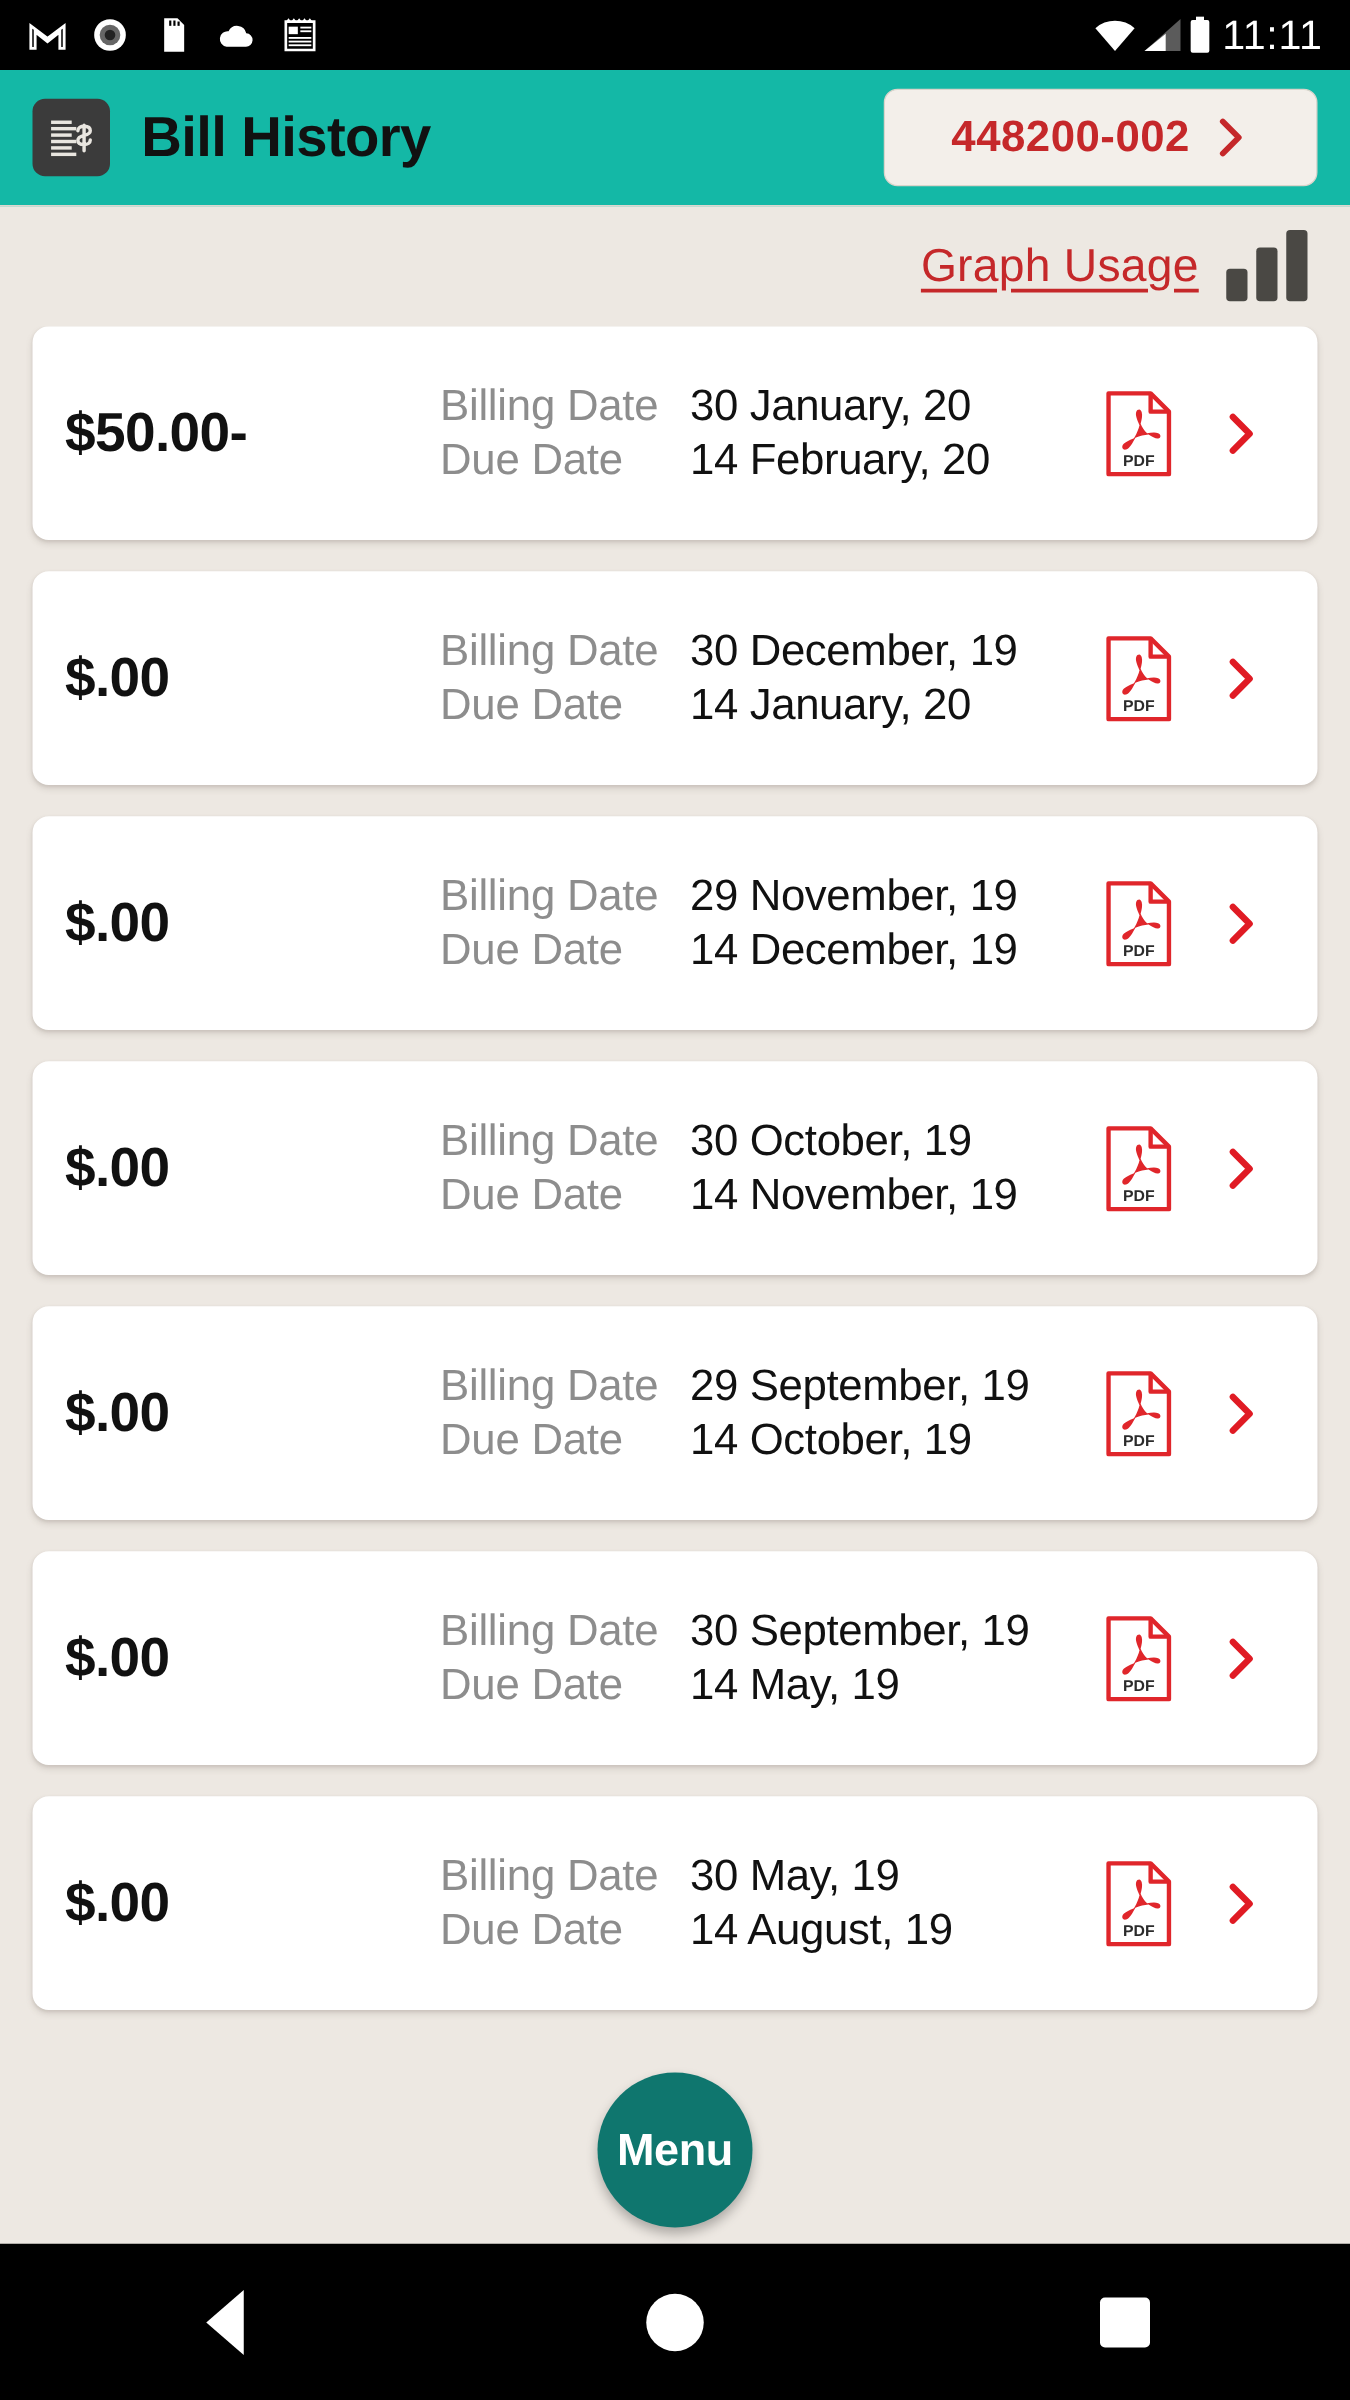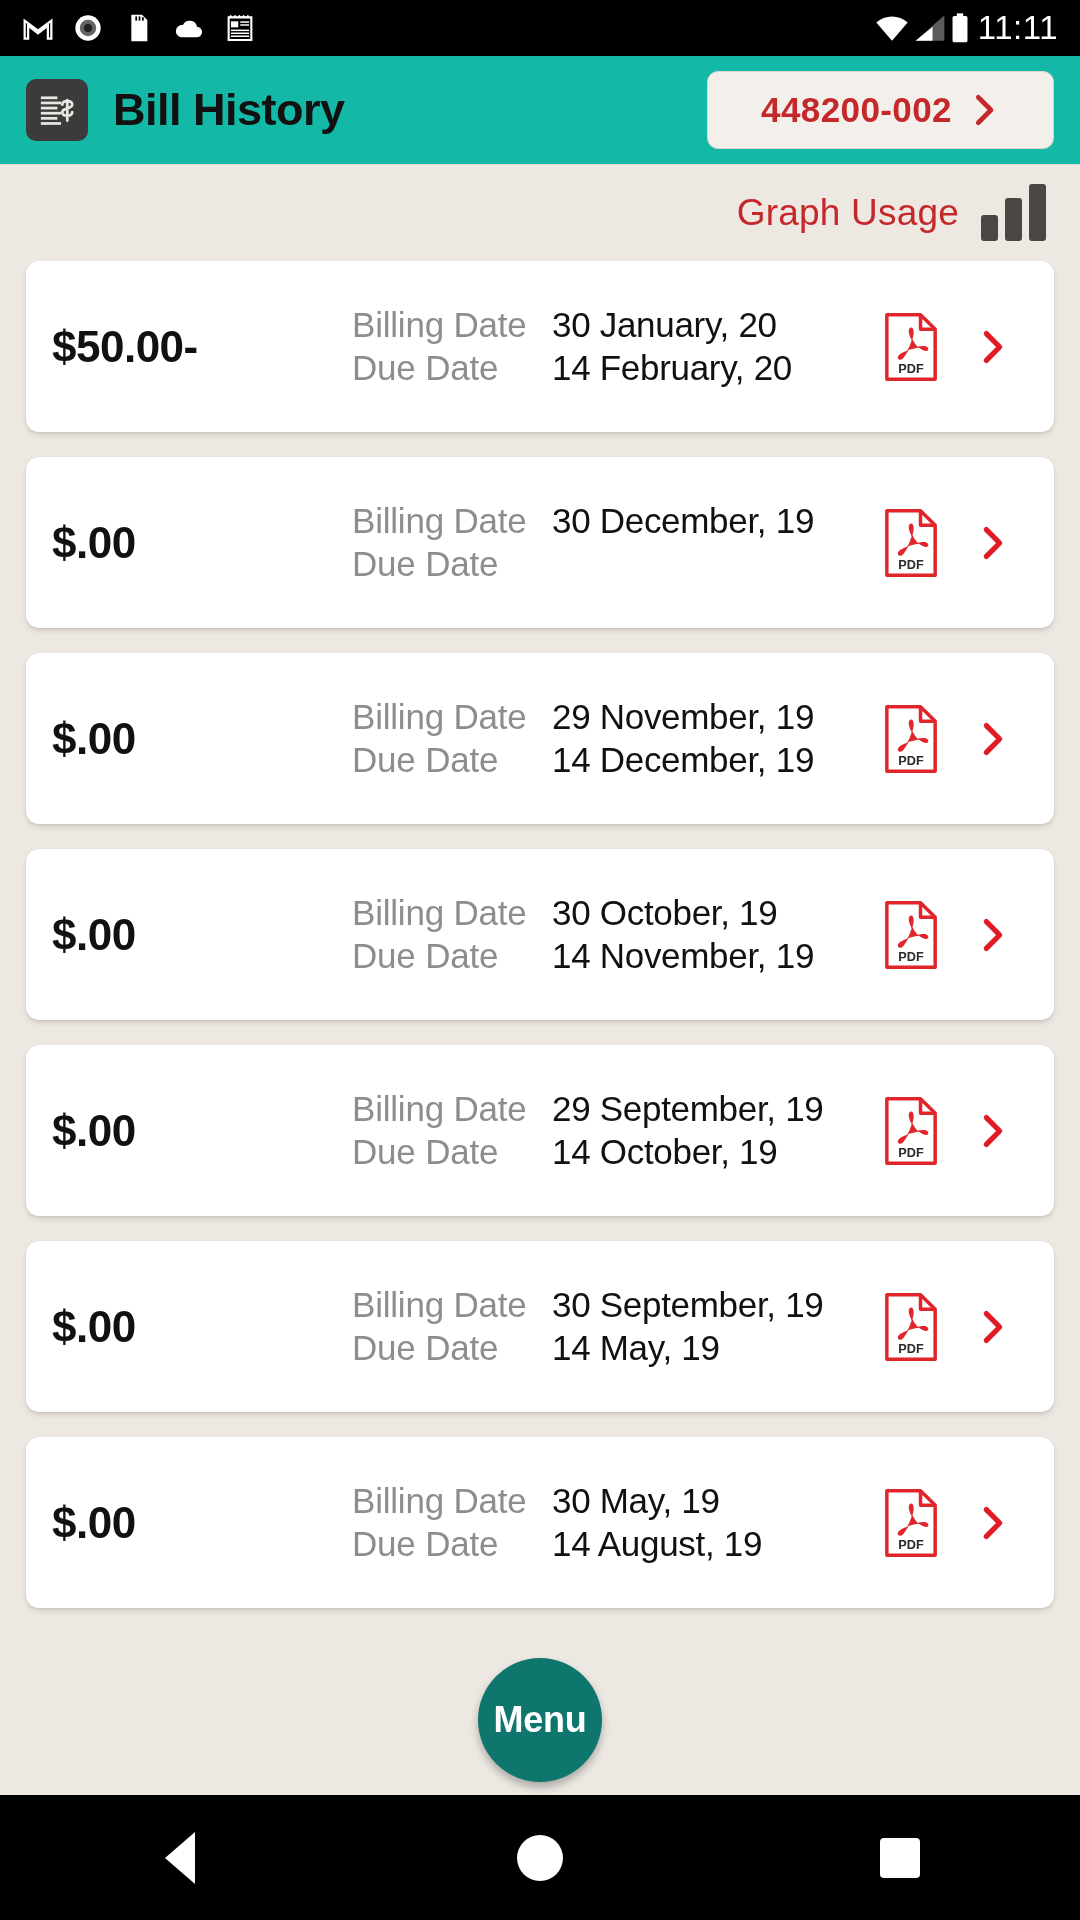--- a/index.html
+++ b/index.html
@@ -45,21 +45,21 @@
     padding:0 26px;
   }
   .acct-num { color:#C5282A; font-size:35px; font-weight:bold; letter-spacing:0.4px; }
 
   
   .graph-row {
     flex:0 0 96px; display:flex; align-items:center; justify-content:flex-end;
     padding:0 34px 0 0;
   }
   .graph-link {
-    color:#C5282A; font-size:37px; 
+    color:#C5282A; font-size:37px; text-decoration:underline;
     text-underline-offset:6px; letter-spacing:0.2px;
   }
   .graph-bars { display:flex; align-items:flex-end; gap:7px; margin-left:22px; height:56px; }
   .gb { width:17px; background:#4A4844; border-radius:3px; }
   .gb1 { height:26px; } .gb2 { height:43px; } .gb3 { height:57px; }
 
   
   .list { flex:1 1 auto; padding:0 26px; overflow:hidden; }
   .card {
     background:#fff; border-radius:13px; height:171px;
@@ -212,20 +212,21 @@
       </div>
       <div class="card">
     <div class="amount">$.00</div>
     <div class="dates">
       <div class="date-line">
         <span class="date-label">Billing Date</span>
         <span class="date-value">30 December, 19</span>
       </div>
       <div class="date-line">
         <span class="date-label">Due Date</span>
+        <span class="date-value">14 January, 20</span>
       </div>
     </div>
     <div class="pdf-wrap">
 <svg width="58" height="70" viewBox="0 0 34 42">
   <path d="M2.5 1.6h20.2l8.8 8.8v30H2.5z" fill="#fff" stroke="#E0262B" stroke-width="2.1" stroke-linejoin="round"></path>
   <path d="M22.7 1.6v8.8h8.8" fill="none" stroke="#E0262B" stroke-width="2.1" stroke-linejoin="round"></path>
   <path d="M17.3 9.3c-1.5 0-1.9 1.6-1.5 3.4.4 1.9 1.6 4.2 1.6 4.2s-1.1 4-2.7 6.2c-2.1 1-5.3 2.1-5.6 3.9-.2 1.2.8 1.9 1.8 1.6 1.8-.5 3.3-3.6 4.5-5.7 2.1-.8 4.3-1.3 6.3-1.5 1.9 1.3 3.9 2.3 5 1.8 1.1-.5.9-2-.4-2.5-1.3-.5-3.5-.3-5.3.1-1.3-1.2-2.5-3-3.1-4.6.5-1.7 1-4.1.5-5.6-.3-.8-.7-1.3-1.1-1.3z" fill="#E0262B"></path>
   <text x="17" y="36.4" font-family="'Liberation Sans',sans-serif" font-size="7.6" font-weight="bold" fill="#2B2B2B" text-anchor="middle">PDF</text>
 </svg>
         </div>

